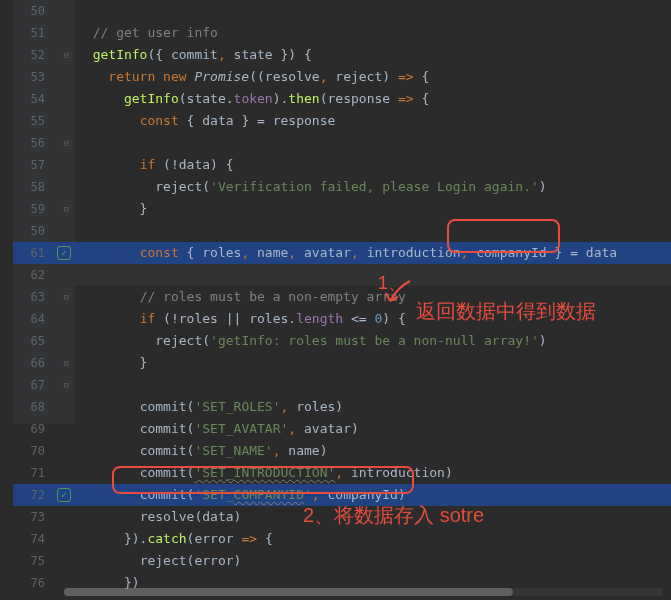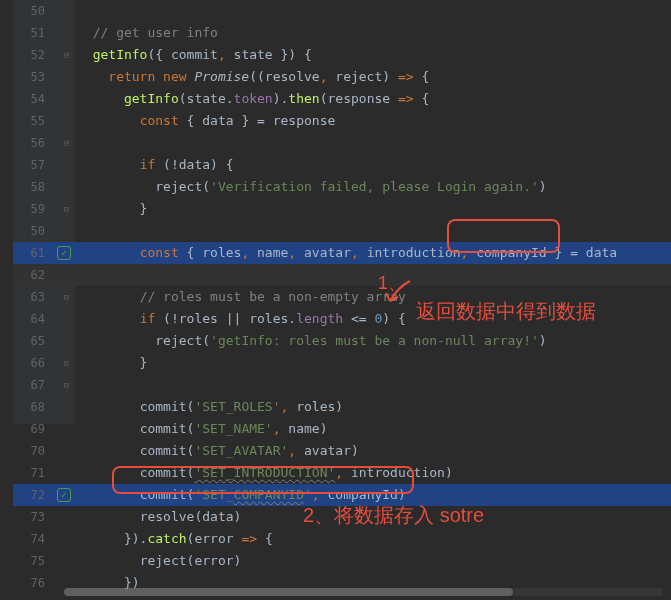--- a/index.html
+++ b/index.html
@@ -239,22 +239,22 @@
       <div class="line"><span class="">        }</span></div>
       <div class="line"><span class=""></span></div>
       <div class="line sel"><span class="">        </span><span class="c-kw">const </span><span class="">{ roles</span><span class="c-pun2">, </span><span class="">name</span><span class="c-pun2">, </span><span class="">avatar</span><span class="c-pun2">, </span><span class="">introduction</span><span class="c-pun2">, </span><span class="">companyId </span><span class="">} = data</span></div>
       <div class="line cur"><span class=""></span></div>
       <div class="line"><span class="">        </span><span class="c-comment">// roles must be a non-empty array</span></div>
       <div class="line"><span class="">        </span><span class="c-kw">if </span><span class="">(!roles || roles.</span><span class="c-prop">length </span><span class="">&lt;= </span><span class="c-num">0</span><span class="">) {</span></div>
       <div class="line"><span class="">          </span><span class="">reject(</span><span class="c-str">'getInfo: roles must be a non-null array!'</span><span class="">)</span></div>
       <div class="line"><span class="">        }</span></div>
       <div class="line"><span class=""></span></div>
       <div class="line"><span class="">        </span><span class="">commit(</span><span class="c-str">'SET_ROLES'</span><span class="c-pun2">, </span><span class="">roles)</span></div>
+      <div class="line"><span class="">        </span><span class="">commit(</span><span class="c-str">'SET_AVATAR'</span><span class="c-pun2">, </span><span class="">avatar)</span></div>
       <div class="line"><span class="">        </span><span class="">commit(</span><span class="c-str">'SET_NAME'</span><span class="c-pun2">, </span><span class="">name)</span></div>
-      <div class="line"><span class="">        </span><span class="">commit(</span><span class="c-str">'SET_AVATAR'</span><span class="c-pun2">, </span><span class="">avatar)</span></div>
       <div class="line"><span class="">        </span><span class="">commit(</span><span class="c-str underline">'SET_INTRODUCTION'</span><span class="c-pun2">, </span><span class="">introduction)</span></div>
       <div class="line sel"><span class="">        </span><span class="">commit(</span><span class="c-str">'SET_</span><span class="c-str underline">COMPANYID</span><span class="c-str">'</span><span class="c-pun2">, </span><span class="">companyId)</span></div>
       <div class="line"><span class="">        </span><span class="">resolve(data)</span></div>
       <div class="line"><span class="">      }).</span><span class="c-fn">catch</span><span class="">(error </span><span class="c-kw">=&gt; </span><span class="">{</span></div>
       <div class="line"><span class="">        </span><span class="">reject(error)</span></div>
       <div class="line"><span class="">      })</span></div>
       <div class="line"><span class=""></span></div>
     </div>
 </div>
 

